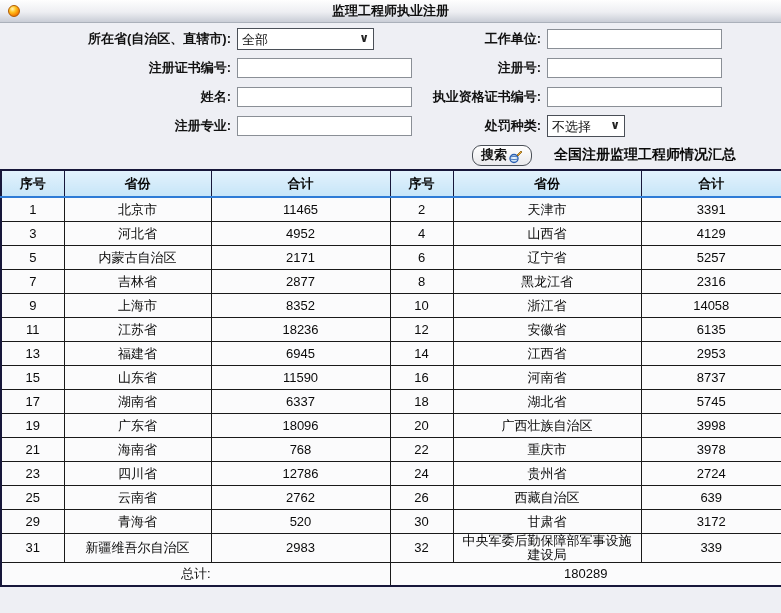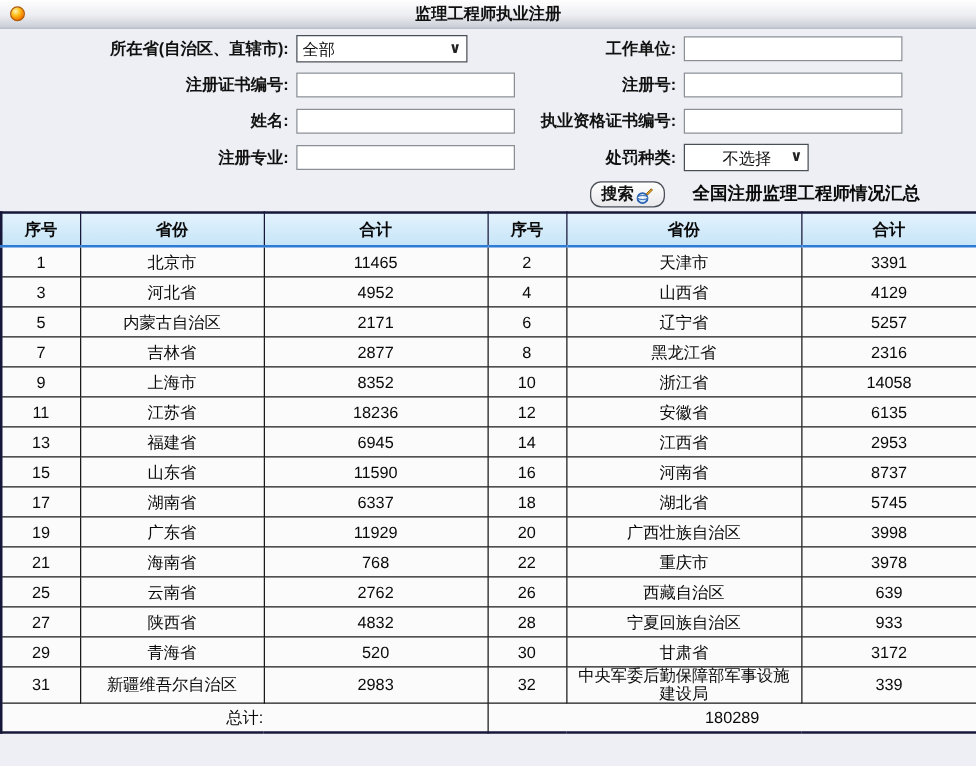--- a/index.html
+++ b/index.html
@@ -58,21 +58,21 @@
     height:22px;
     border:1px solid #4A4F57;
     background:#FFFFFF;
     font-size:13px;color:#111;
     padding:0 29px 0 4px;
     box-sizing:border-box;
     font-family:inherit;
     border-radius:0;
   }
   .sel-province{width:137px;}
-  .sel-penalty{width:100px;text-align:right;}
+  .sel-penalty{width:78px;}
   .chev{
     position:absolute;right:5px;top:3px;
     font-size:12px;color:#222;pointer-events:none;
     font-weight:bold;
   }
   .row5{margin-bottom:0;height:22px;}
   .btn-search{
     margin-left:437px;
     width:60px;height:21px;
     border:1px solid #4A4F57;border-radius:9px;
@@ -284,48 +284,48 @@
           <td>17</td>
           <td>湖南省</td>
           <td>6337</td>
           <td>18</td>
           <td>湖北省</td>
           <td>5745</td>
         </tr>
         <tr>
           <td>19</td>
           <td>广东省</td>
-          <td>11929</td>
+          <td>18096</td>
           <td>20</td>
           <td>广西壮族自治区</td>
           <td>3998</td>
         </tr>
         <tr>
           <td>21</td>
           <td>海南省</td>
           <td>768</td>
           <td>22</td>
           <td>重庆市</td>
           <td>3978</td>
         </tr>
         <tr>
+          <td>23</td>
+          <td>四川省</td>
+          <td>12786</td>
+          <td>24</td>
+          <td>贵州省</td>
+          <td>2724</td>
+        </tr>
+        <tr>
           <td>25</td>
           <td>云南省</td>
           <td>2762</td>
           <td>26</td>
           <td>西藏自治区</td>
           <td>639</td>
-        </tr>
-        <tr>
-          <td>27</td>
-          <td>陕西省</td>
-          <td>4832</td>
-          <td>28</td>
-          <td>宁夏回族自治区</td>
-          <td>933</td>
         </tr>
         <tr>
           <td>29</td>
           <td>青海省</td>
           <td>520</td>
           <td>30</td>
           <td>甘肃省</td>
           <td>3172</td>
         </tr>
         <tr>

